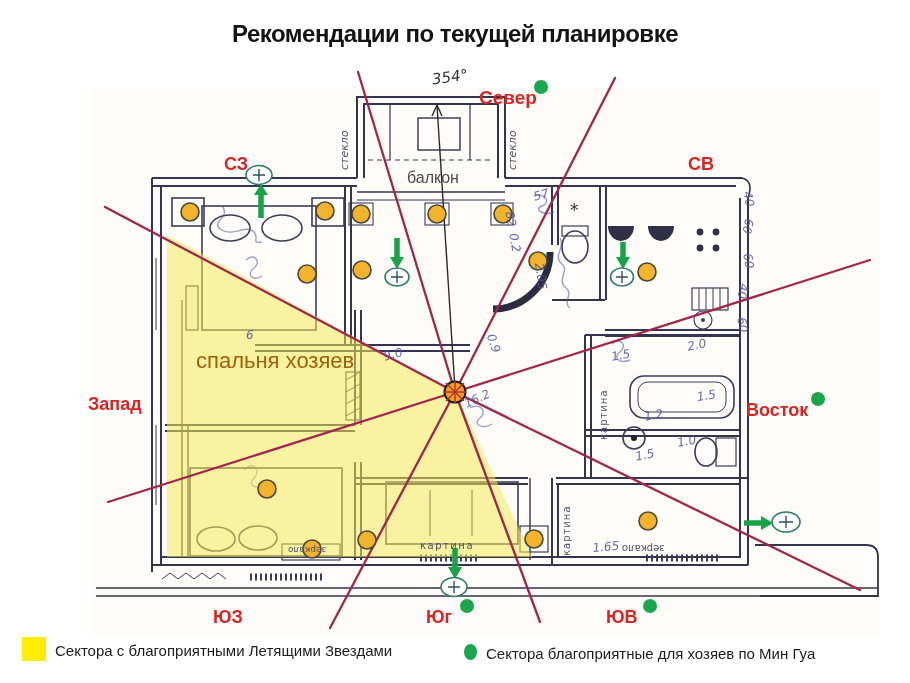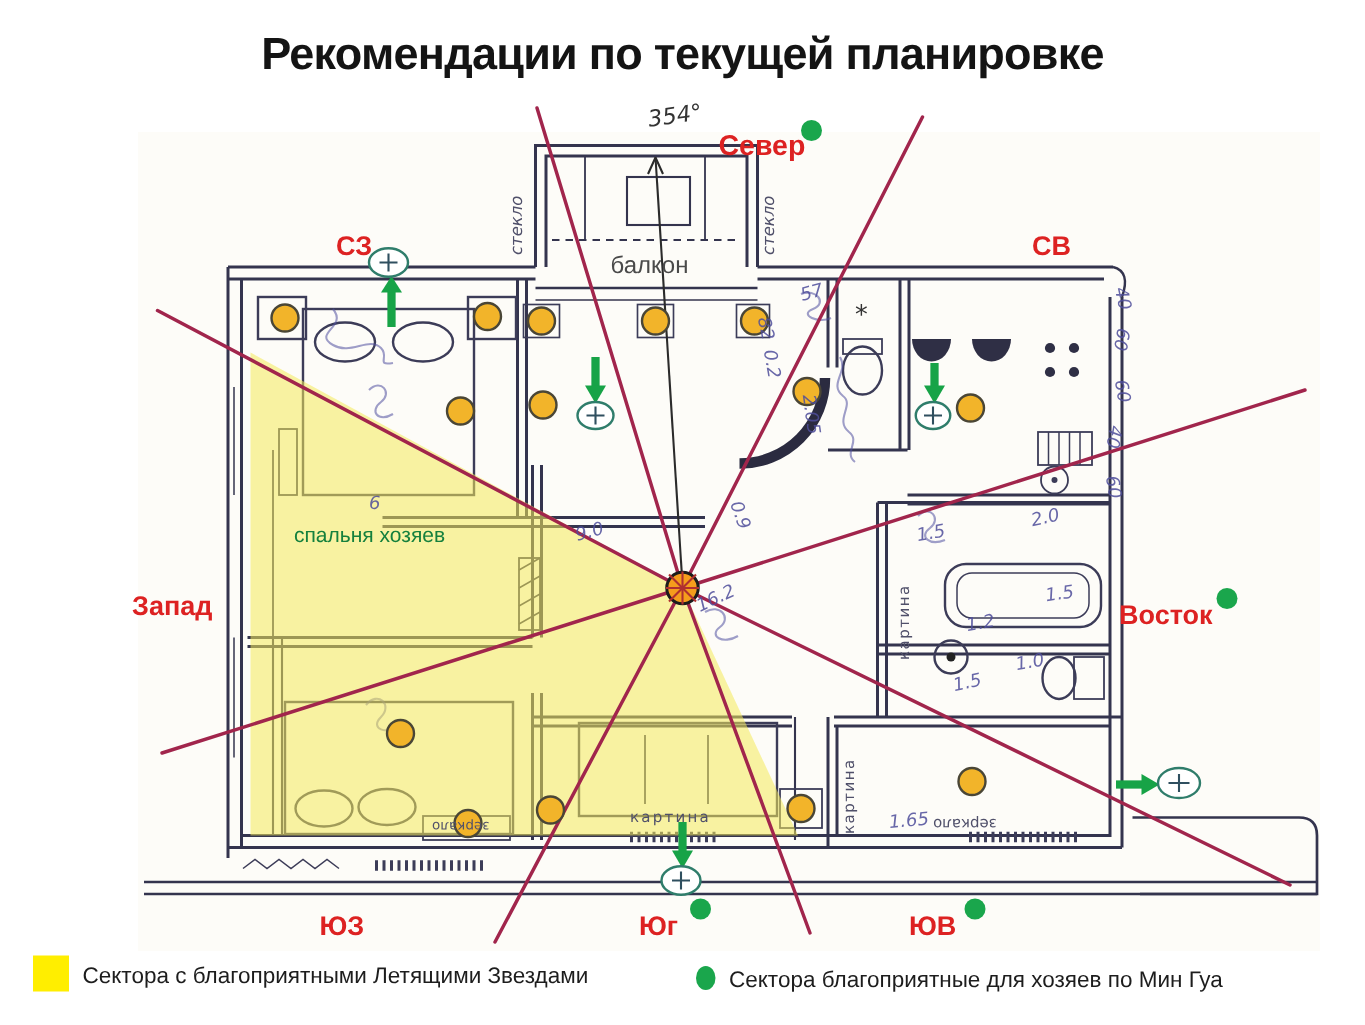--- a/index.html
+++ b/index.html
@@ -1,23 +1,23 @@
 <!DOCTYPE html>
 <html><head>
 <meta charset="utf-8">
 <style>
   html,body{margin:0;padding:0;background:#fff;}
   .stage{position:relative;width:910px;height:683px;background:#fff;overflow:hidden;
          font-family:"Liberation Sans",sans-serif;}
   .abs{position:absolute;white-space:nowrap;}
-  .title{left:0;top:20px;width:910px;text-align:center;font-size:30px;font-weight:700;
+  .title{left:0;top:20px;width:910px;text-align:center;font-size:24px;font-weight:700;
          color:#141414;letter-spacing:-.5px;}
   .dir{color:#dd2222;font-weight:700;font-size:18px;margin-top:11px;}
   .gdot{position:absolute;width:14px;height:14px;border-radius:50%;background:#1aa64c;}
-  .room{color:#15803d;font-size:14px;}
+  .room{color:#a16207;font-size:22px;}
   .balc{color:#4a4a4a;font-size:16px;}
   .hand{color:#4f4e9b;font-style:italic;font-size:12px;opacity:.85;
         font-family:"DejaVu Sans",sans-serif;transform-origin:left top;}
   .scan{color:#50506a;font-family:"DejaVu Sans",sans-serif;transform-origin:left top;}
   .deg{color:#333;font-style:italic;font-size:15px;font-family:"DejaVu Sans",sans-serif;
        transform:rotate(-8deg);}
   .leg-sq{width:24px;height:24px;background:#ffee00;}
   .leg-dot{width:13px;height:16px;border-radius:50%;background:#1aa64c;}
   .leg-tx{font-size:15px;color:#1d1d1d;}
   svg{position:absolute;left:0;top:0;}

